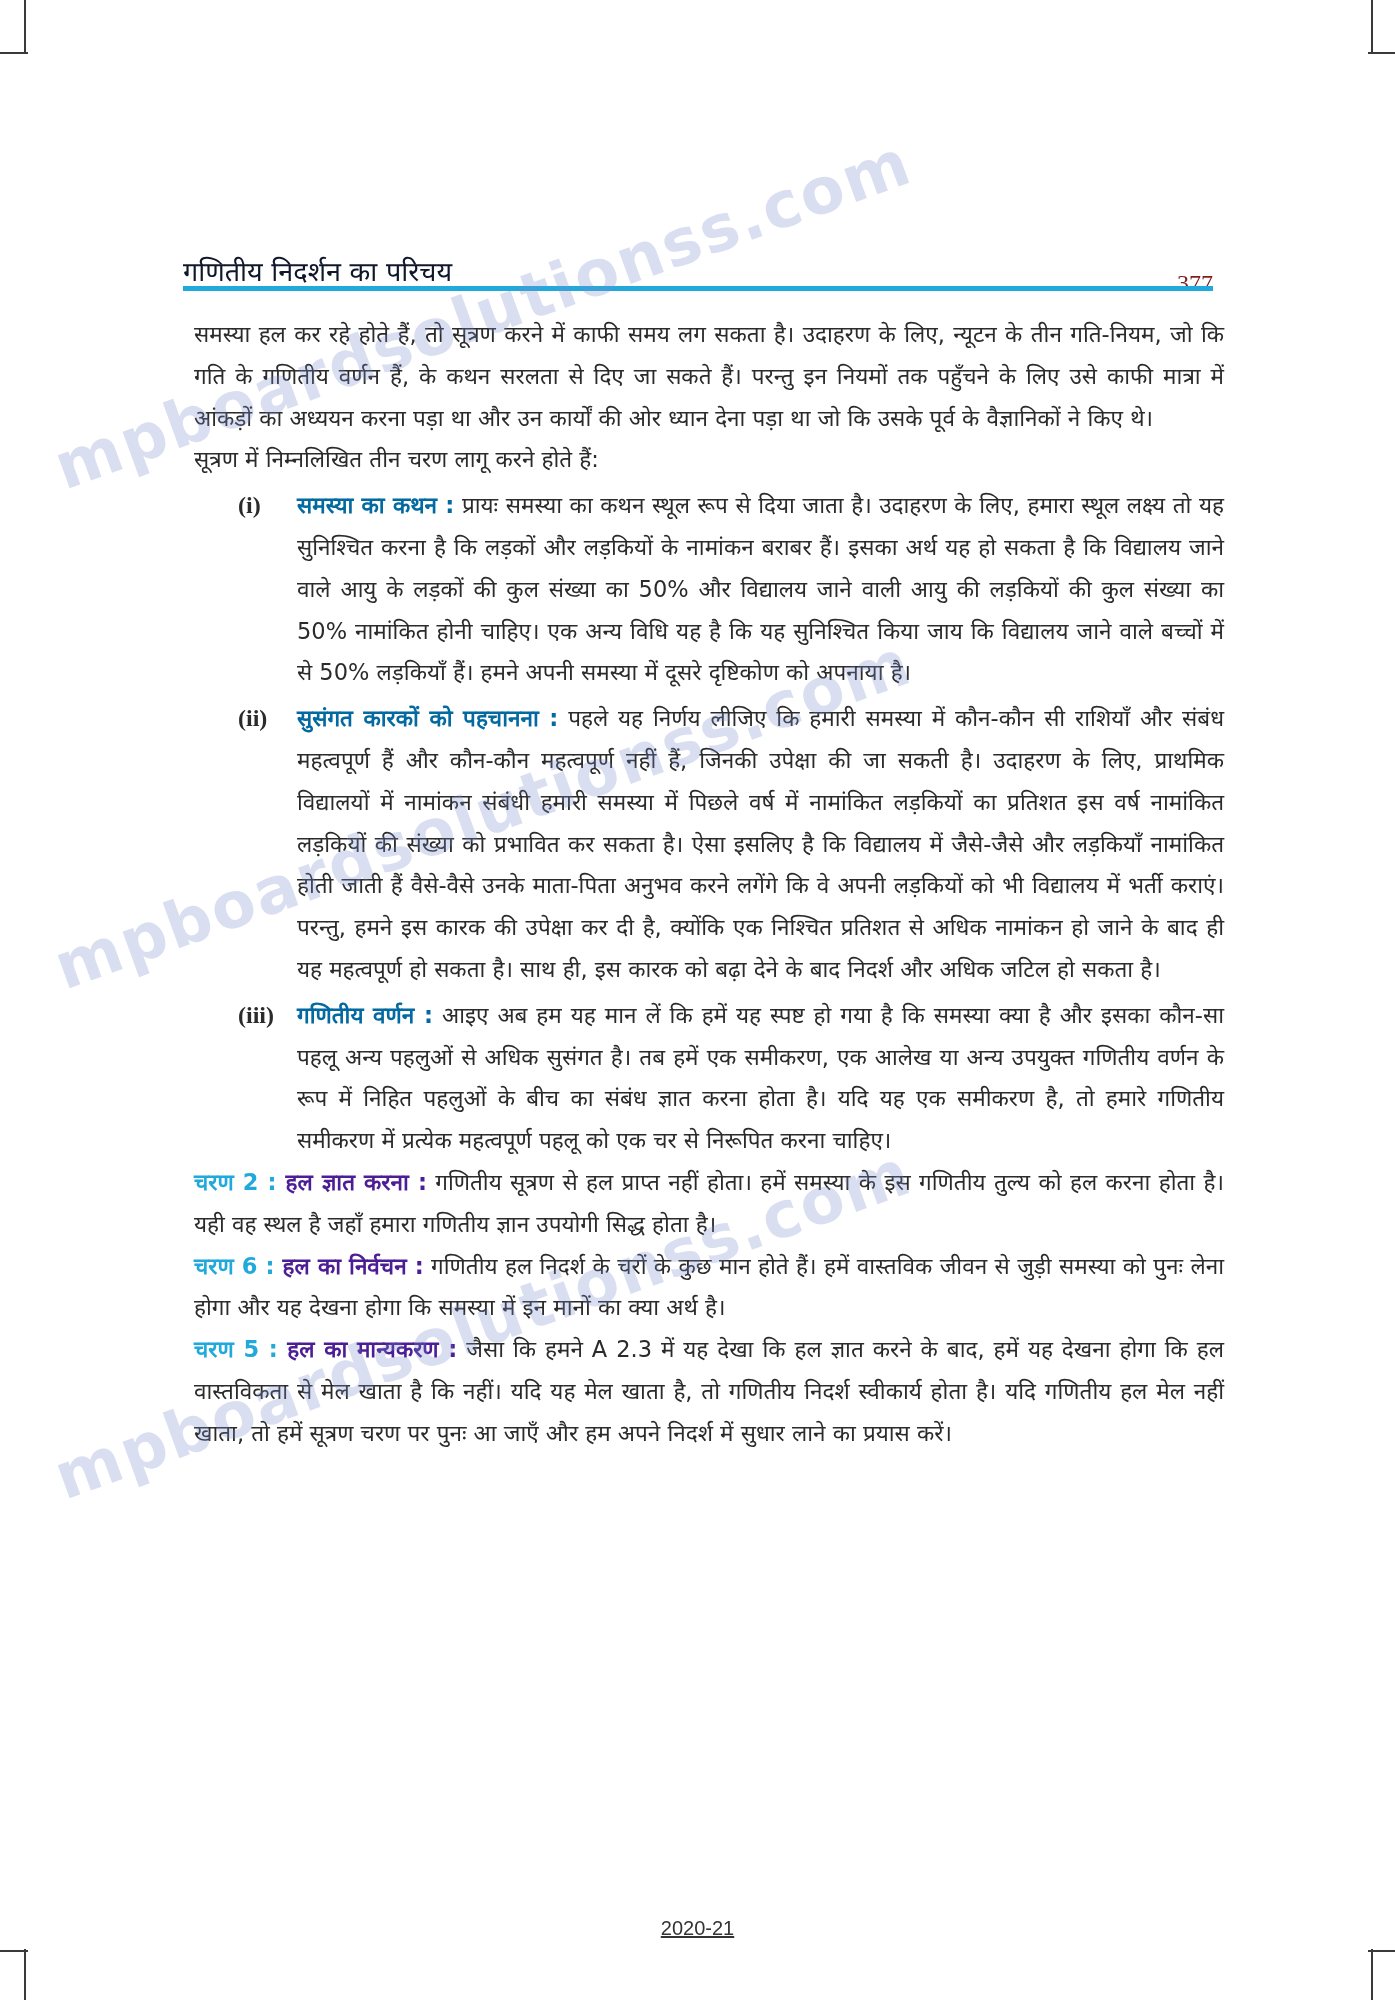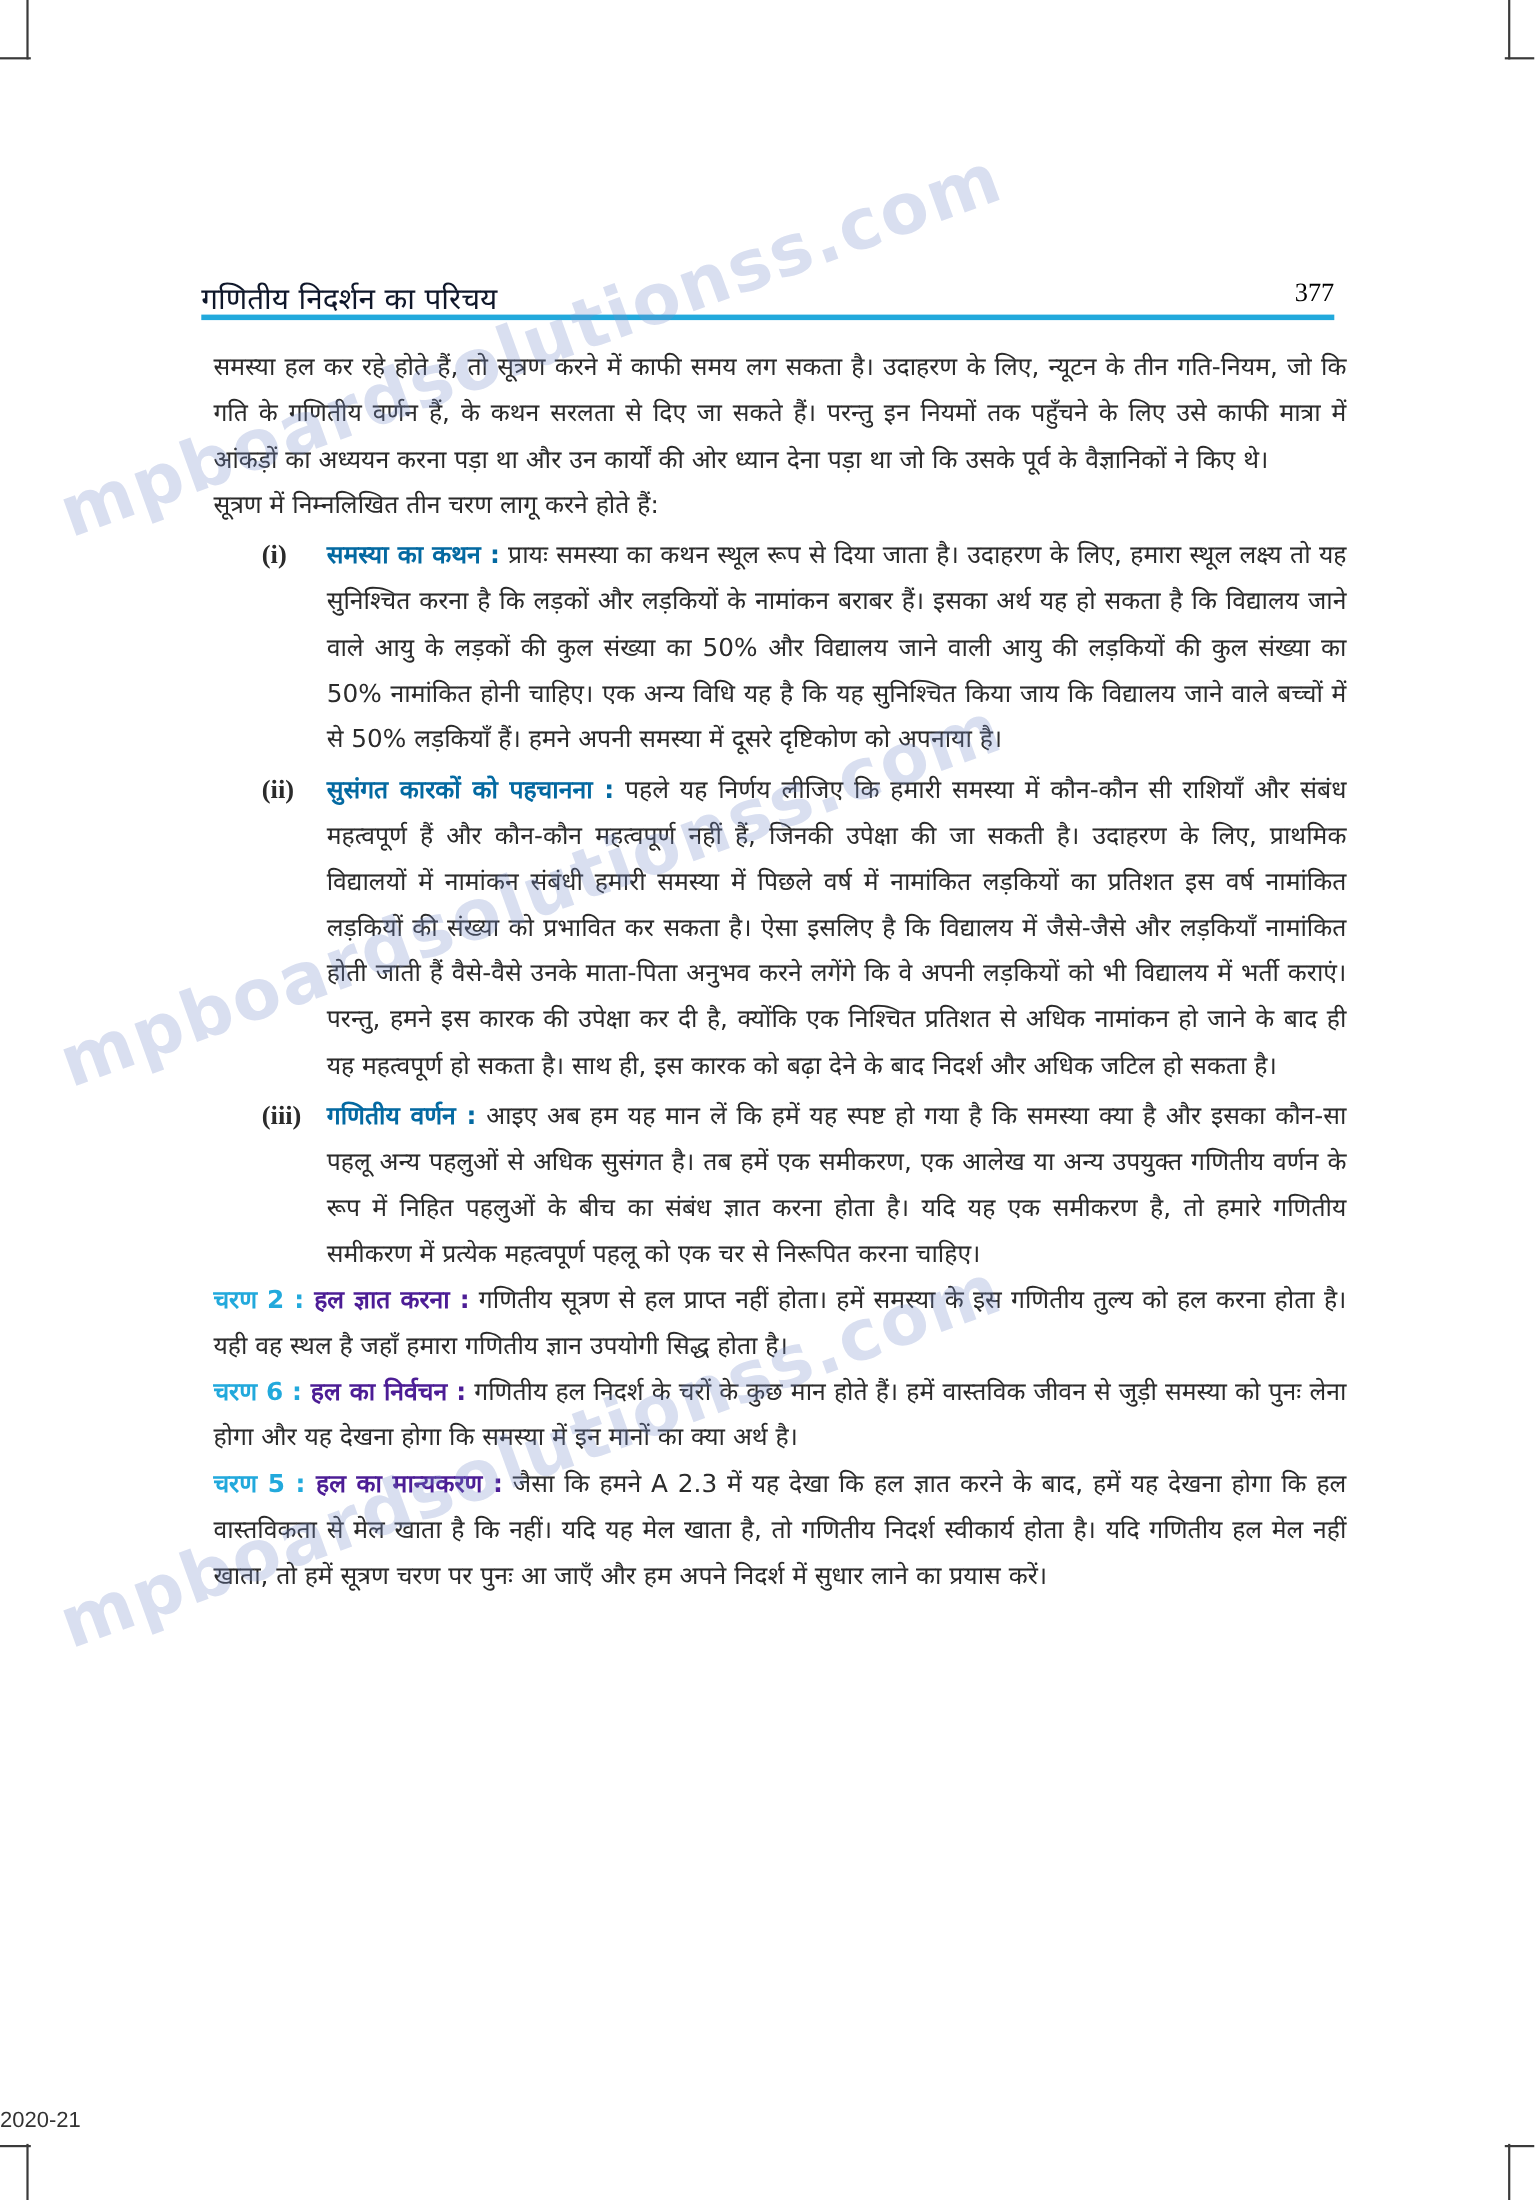--- a/index.html
+++ b/index.html
@@ -20,22 +20,22 @@
   }
 
   .header {
     position:absolute; left:183px; top:252px; width:1030px;
   }
   .header .title {
     font-family:"DejaVu Sans", sans-serif; font-size:27px; color:#0f172a;
     position:absolute; left:0; top:0;
   }
   .header .pageno {
-    font-family:"Liberation Serif", serif; font-size:24px; color:#000000;
-    position:absolute; right:0; top:2px;
+    font-family:"Liberation Serif", serif; font-size:24px; color:#7f1d1d;
+    position:absolute; right:0; top:18px;
   }
   .header .rule {
     position:absolute; left:0; top:34px; width:1030px; height:5px; background:#22a9dc;
   }
 
   .content {
     position:absolute; left:183px; top:314px; width:1030px;
     font-family:"DejaVu Sans", sans-serif; font-size:22.5px; line-height:41.8px;
     color:#2b2b2b; text-align:justify;margin-left:11px;
   }
@@ -44,22 +44,22 @@
   .item .num {
     position:absolute; left:44px; top:0;
     font-family:"Liberation Serif", serif; font-weight:bold; font-size:24px;
   }
   .item .lead { font-weight:bold; color:#0369a1; }
   .step { margin-top:6px; }
   .step .steplbl { color:#22a9dc; font-weight:bold; }
   .step .lead { font-weight:bold; color:#4c1d95; }
 
   .footer {
-    position:absolute; left:0; width:1395px; top:1917px; 
-    font-family:"Liberation Sans", sans-serif; font-size:20px; color:#333;
+    position:absolute; left:0; width:1395px; top:1917px; text-align:center;
+    font-family:"Liberation Sans", sans-serif; font-size:20px; color:#333;text-decoration:underline;
   }
 </style>
 </head>
 <body>
 
 <div class="crop v" style="left:24px; top:0; height:54px;"></div>
 <div class="crop h" style="left:0; top:52px; width:28px;"></div>
 <div class="crop v" style="left:1371px; top:0; height:54px;"></div>
 <div class="crop h" style="left:1368px; top:52px; width:27px;"></div>
 <div class="crop v" style="left:24px; top:1949px; height:51px;"></div>

